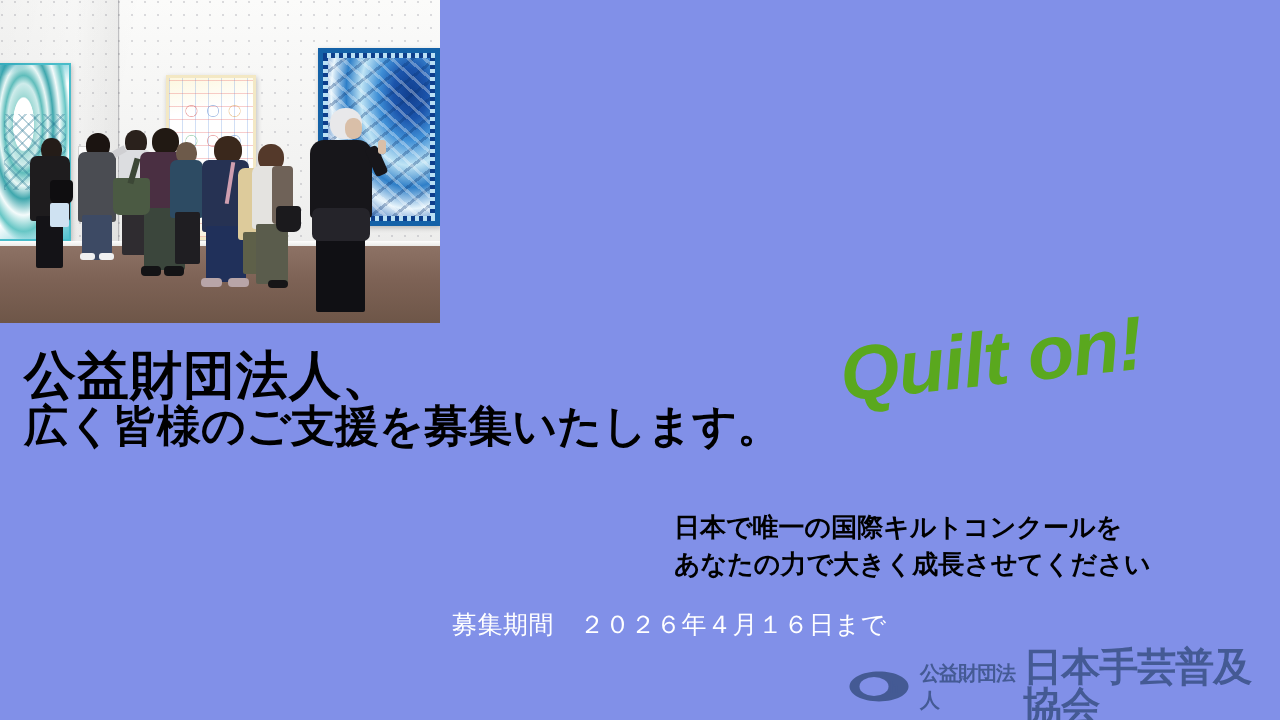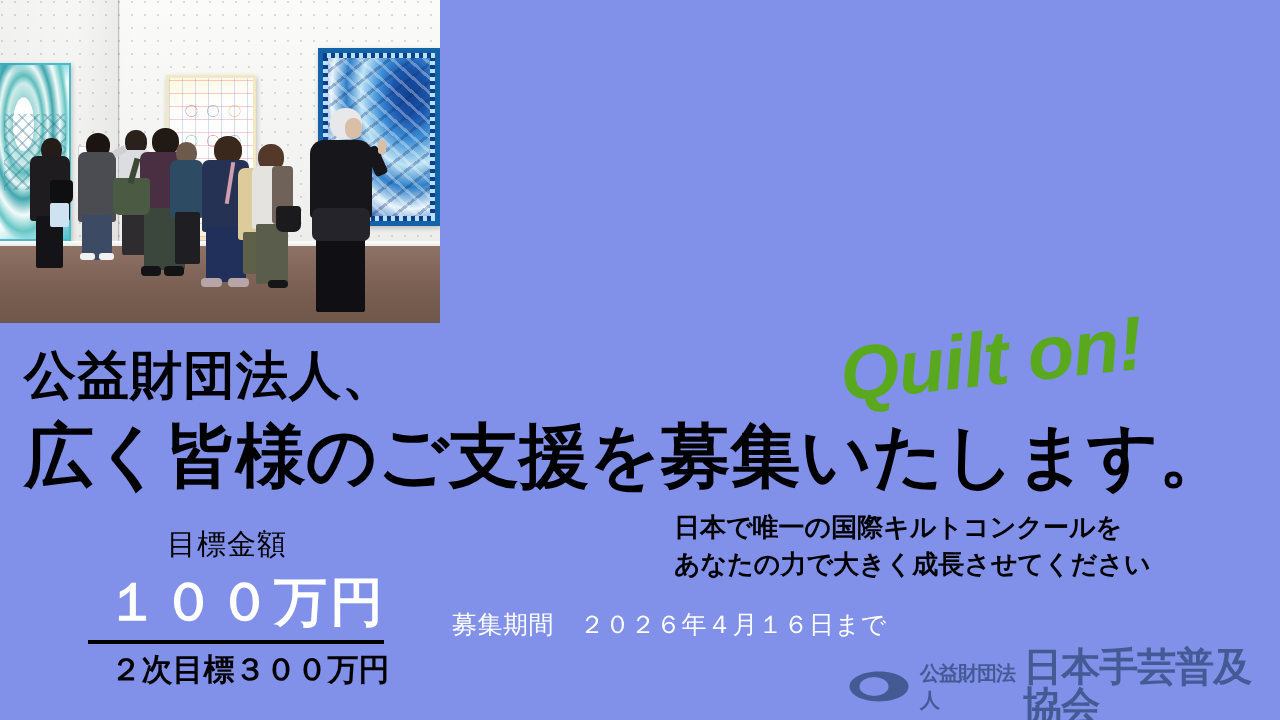--- a/index.html
+++ b/index.html
@@ -168,21 +168,21 @@
 
   #pledge {
     position: absolute;
     left: 24px; top: 348px;
     color: #000;
     font-weight: 700;
     line-height: 1.06;
     white-space: nowrap;
   }
   #pledge .pl1 { display:block; font-size: 52px; letter-spacing: 1px; }
-  #pledge .pl2 { display:block; font-size: 70px; letter-spacing: 0px; margin-top: 16px;}
+  #pledge .pl2 { display:block; font-size: 44px; letter-spacing: 0px; margin-top: 0;}
 
   
   #goal { position: absolute; left: 30px; top: 525px; width: 390px; text-align: center; }
   #goal-label {
     font-size: 29px; color:#000; font-weight: 400; letter-spacing: 1px;
     display:block; text-align:center; padding-left: 4px;
   }
   #goal-amount {
     display:block;
     font-size: 53px; font-weight: 700; color:#ffffff;
@@ -306,26 +306,20 @@
   </div>
 
 
   <div id="quilt-on">Quilt on!</div>
 
   <div id="pledge">
     <span class="pl1">公益財団法人、</span>
     <span class="pl2">広く皆様のご支援を募集いたします。</span>
   </div>
 
-  <div id="goal">
-    <span id="goal-label">目標金額</span>
-    <span id="goal-amount">１００万円</span>
-    <span id="goal-rule"></span>
-    <span id="goal-secondary">２次目標３００万円</span>
-  </div>
 
   <div id="appeal">
     <div>日本で唯一の国際キルトコンクールを</div>
     <div>あなたの力で大きく成長させてください</div>
   </div>
 
   <div id="period">募集期間　２０２６年４月１６日まで</div>
 
   <div id="org-logo">
     <svg id="logo-mark" viewBox="0 0 62 33" aria-hidden="true">

